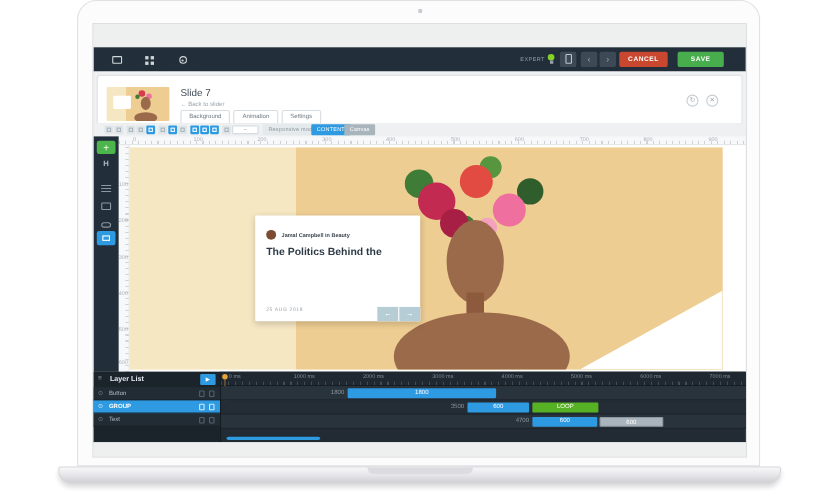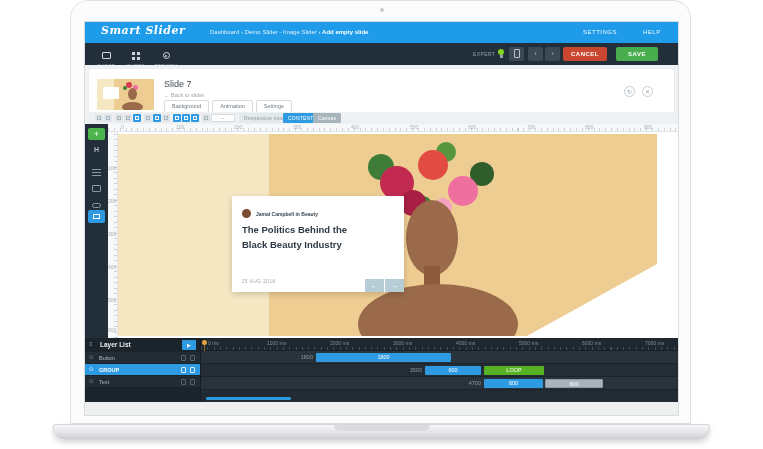--- a/index.html
+++ b/index.html
@@ -73,21 +73,21 @@
     background:repeating-linear-gradient(90deg,#cdd3d6 0 1px,transparent 1px 5.85px);}
   .hlabel{top:0px;font-size:5px;color:#a9b2b8;}
   .vruler{left:23px;top:110px;width:10px;height:206px;background:#f7f8f9;border-right:1px solid #e1e4e6;box-sizing:border-box;}
   .vruler .ticks{position:absolute;right:0;top:0;width:3px;height:100%;
     background:repeating-linear-gradient(0deg,#cdd3d6 0 1px,transparent 1px 5.5px);}
   .vlabel{left:0;width:8px;font-size:5px;color:#a9b2b8;text-align:right;}
   .canvas{left:33px;top:110px;width:560px;height:206px;background:#ffffff;}
   .slide{left:0;top:2px;width:539px;height:202px;background:linear-gradient(90deg,#f6e7c3 0 28%,#eecd92 28%);overflow:hidden;}
   .dot{border-radius:50%;}
   .wedge{right:0;bottom:0;width:130px;height:72px;background:#fff;clip-path:polygon(100% 0,100% 100%,0 100%);}
-  .acard{left:114px;top:62px;width:172px;height:96px;background:#fff;border-radius:1px;box-shadow:0 2px 6px rgba(0,0,0,.18);}
+  .acard{left:114px;top:62px;width:150px;height:96px;background:#fff;border-radius:1px;box-shadow:0 2px 6px rgba(0,0,0,.18);}
   .avatar{left:10px;top:13px;width:9px;height:9px;border-radius:50%;background:#7d4a32;}
   .byline{left:24px;top:15px;font-size:5px;font-weight:bold;color:#3b4650;}
   .headline{left:10px;width:132px;font-size:9.5px;font-weight:bold;color:#2d3a46;}
   .cdate{left:10px;top:83px;font-size:4.5px;color:#9aa5ad;letter-spacing:.6px;}
   .arrows{right:0;bottom:0;display:flex;gap:1px;background:#fff;}
   .arrcell{width:19px;height:13px;background:#b7cdd6;color:#fff;font-size:7px;line-height:13px;text-align:center;}
   
   .tlpanel{left:0;top:316px;width:593px;height:64px;background:#1b242b;}
   .llist{left:0;top:0;width:115px;height:64px;background:#1b242b;}
   .llhead{left:0;top:0;width:115px;height:14px;}
@@ -118,32 +118,20 @@
   .footstrip{left:0;top:380px;width:593px;height:13px;background:#eef0f0;}
 </style>
 </head>
 <body>
 
 <div class="abs bezel">
   <div class="abs camera"></div>
 
   <div class="abs screen">
 
-    <div class="abs topbar" style="background:#1e9be9;">
-      <div class="abs logo">Smart Slider</div>
-      <div class="abs crumb" style="left:125px;">
-        <span>Dashboard</span>
-        <span>›</span>
-        <span>Demo Slider - Image Slider</span>
-        <span>›</span>
-        <b>Add empty slide</b>
-      </div>
-      <div class="abs toplink" style="left:498px;">SETTINGS</div>
-      <div class="abs toplink" style="left:558px;">HELP</div>
-    </div>
 
     <div class="abs navbar" style="background:#222f3a;">
       <div class="abs ntab" style="left:8px;">
         <span class="ic-slider"></span>
         <span class="lab">SLIDER</span>
       </div>
       <div class="abs ntab" style="left:38px;">
         <span class="ic-slides"></span>
         <span class="lab">SLIDES</span>
       </div>
@@ -282,21 +270,20 @@
 
         <div class="abs dot" style="left:288px;top:66px;width:52px;height:76px;background:#9a6a4a;"></div>
         <div class="abs" style="left:306px;top:132px;width:16px;height:26px;background:#8d5a3e;"></div>
         <div class="abs dot" style="left:240px;top:150px;width:160px;height:80px;background:#9a6a4a;"></div>
         <div class="abs wedge"></div>
 
         <div class="abs acard">
           <div class="abs avatar"></div>
           <div class="abs byline">Jamal Campbell in Beauty</div>
           <div class="abs headline" style="top:28px;">The Politics Behind the</div>
-          <div class="abs headline" style="top:43px;">Black Beauty Industry</div>
           <div class="abs cdate">25 AUG 2018</div>
           <div class="abs arrows">
             <div class="arrcell">←</div>
             <div class="arrcell">→</div>
           </div>
         </div>
       </div>
     </div>
 
     <div class="abs tlpanel">

